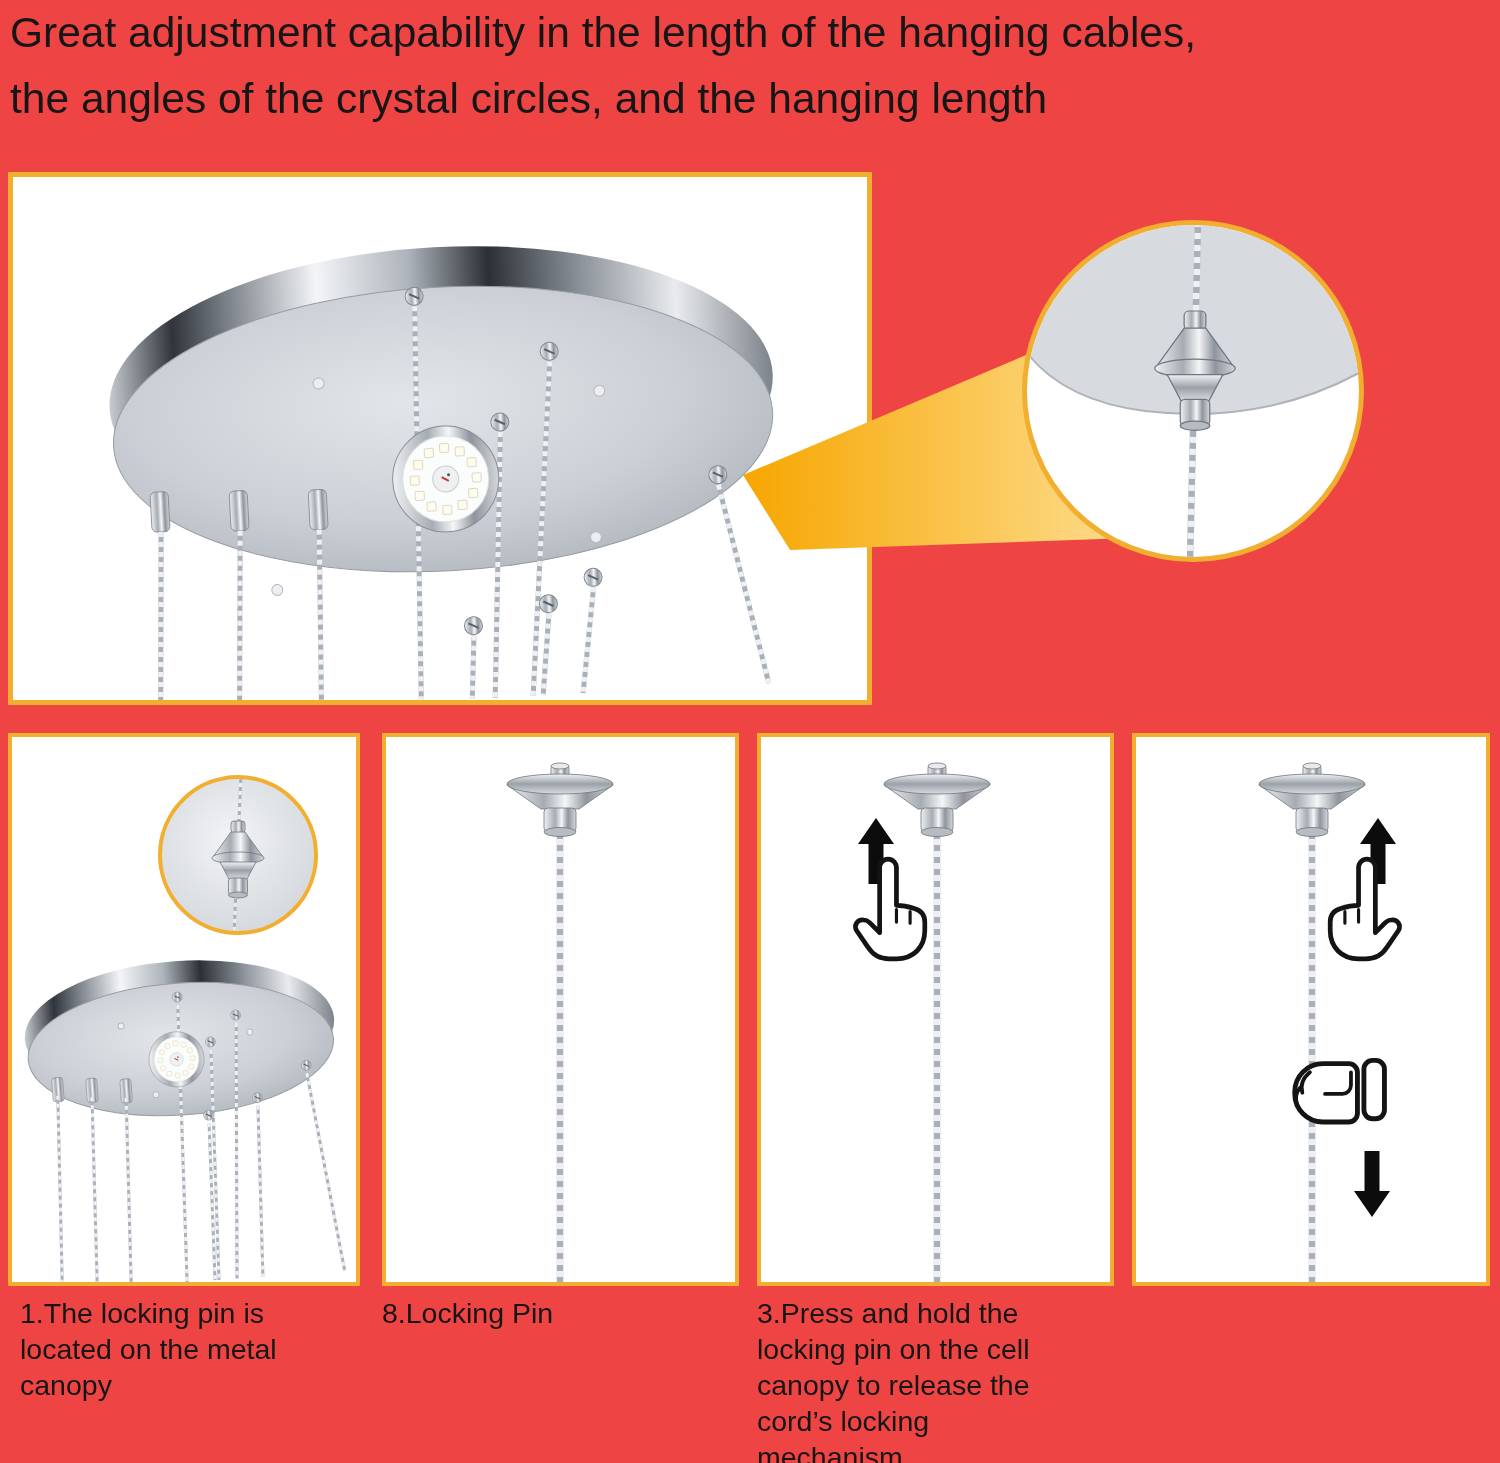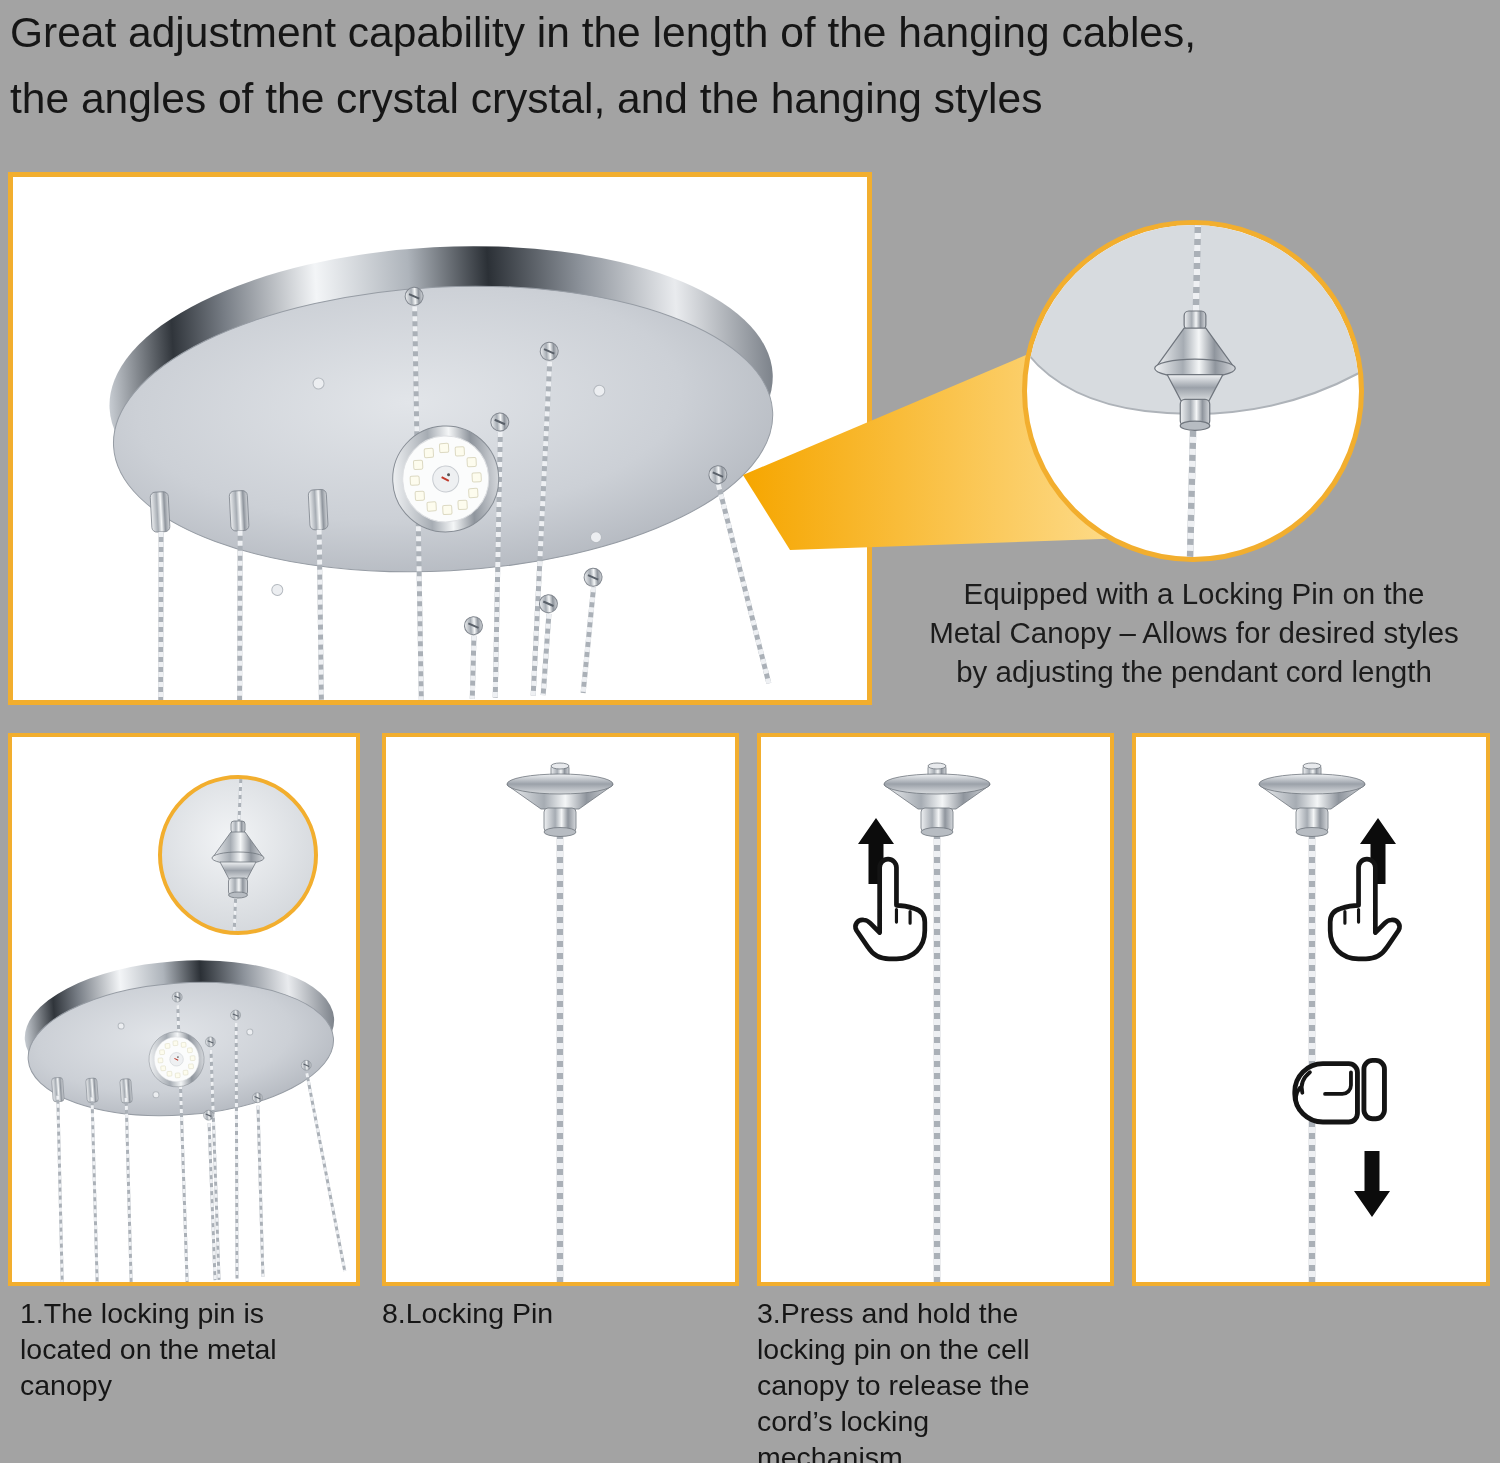--- a/index.html
+++ b/index.html
@@ -1,18 +1,18 @@
 <!DOCTYPE html>
 <html style="--accent: #F2AE2E;"><head>
 <meta charset="utf-8">
 <style>
   *{margin:0;padding:0;box-sizing:border-box}
   :root{--accent:#F2AE2E}
   body{background:#fff}
-  .page{position:relative;width:1500px;height:1463px;background:#a3a3a3;
+  .page{position:relative;width:1500px;height:1463px;background:#ef4444;
         font-family:"Liberation Sans",sans-serif;color:#111;overflow:hidden}
   .heading{position:absolute;left:10px;top:0px;font-size:42.5px;line-height:1.55;
            color:#161616;white-space:nowrap;font-weight:400}
   .panel{position:absolute;border:5px solid var(--accent);background:#fff}
   .panel > svg{position:absolute;left:0;top:0;width:100%;height:100%}
   .main-panel{left:8px;top:172px;width:864px;height:533px;z-index:1}
   .beam{position:absolute;left:735px;top:235px;width:480px;height:340px;z-index:2}
   .callout-circle{position:absolute;left:1022px;top:220px;width:342px;height:342px;
                   border:5px solid var(--accent);border-radius:50%;background:#fff;
                   overflow:hidden;z-index:3}
@@ -138,21 +138,21 @@
         <path d="M24 16 q-10 8 -7 19 M15 30 q-7 9 -2 18" fill="none" stroke-width="3.5"></path>
         <path d="M62 16 v12 a8 8 0 0 1 -8 8 h-16" fill="none" stroke-width="3.5"></path>
       </g>
 
       <path id="sym-arrow" d="M18 0 L36 26 L25.5 26 L25.5 66 L10.5 66 L10.5 26 L0 26 Z" fill="#0c0c0c"></path>
     </defs>
   </svg>
 
   <div class="heading">
     <div>Great adjustment capability in the length of the hanging cables,</div>
-    <div>the angles of the crystal crystal, and the hanging styles</div>
+    <div>the angles of the crystal circles, and the hanging length</div>
   </div>
 
   <div class="panel main-panel">
     <svg viewBox="0 0 854 523">
       <g transform="rotate(-3 430 250)">
         <ellipse cx="430" cy="214" rx="332" ry="144" fill="url(#gradRim)"></ellipse>
         <ellipse cx="430" cy="252" rx="330" ry="142" fill="url(#gradFace)" stroke="#969ca4" stroke-width="1"></ellipse>
         <g fill="#eceef1" stroke="#b4b9bf" stroke-width="1">
           <circle cx="308" cy="200" r="5.5"></circle>
             <circle cx="588" cy="222" r="5.5"></circle>
@@ -229,25 +229,20 @@
       <path d="M0 0 H332 V148 Q235 200 118 186 Q38 176 0 128 Z" fill="#d7dbdf"></path>
       <path d="M0 128 Q38 176 118 186 Q235 200 332 148" fill="none" stroke="#aeb3b9" stroke-width="2"></path>
       <g class="cable thick">
         <line class="cb" x1="171" y1="-4" x2="163" y2="336"></line>
           <line class="ct" x1="171" y1="-4" x2="163" y2="336"></line>
       </g>
       <use href="#sym-pin" transform="translate(168,86) scale(1.55)"></use>
     </svg>
   </div>
 
-  <div class="callout-caption">
-    <div>Equipped with a Locking Pin on the</div>
-    <div>Metal Canopy – Allows for desired styles</div>
-    <div>by adjusting the pendant cord length</div>
-  </div>
 
   <div class="panel step-panel" id="sp1">
     <svg viewBox="0 0 344 545">
       <g transform="rotate(-4 168 300)">
         <ellipse cx="168" cy="292" rx="155" ry="68" fill="url(#gradRim)"></ellipse>
         <ellipse cx="168" cy="312" rx="153" ry="66" fill="url(#gradFace)" stroke="#969ca4" stroke-width="1"></ellipse>
         <g fill="#eceef1" stroke="#b4b9bf" stroke-width="1">
           <circle cx="110" cy="285" r="3"></circle>
             <circle cx="238" cy="300" r="3"></circle>
             <circle cx="140" cy="356" r="3"></circle>

